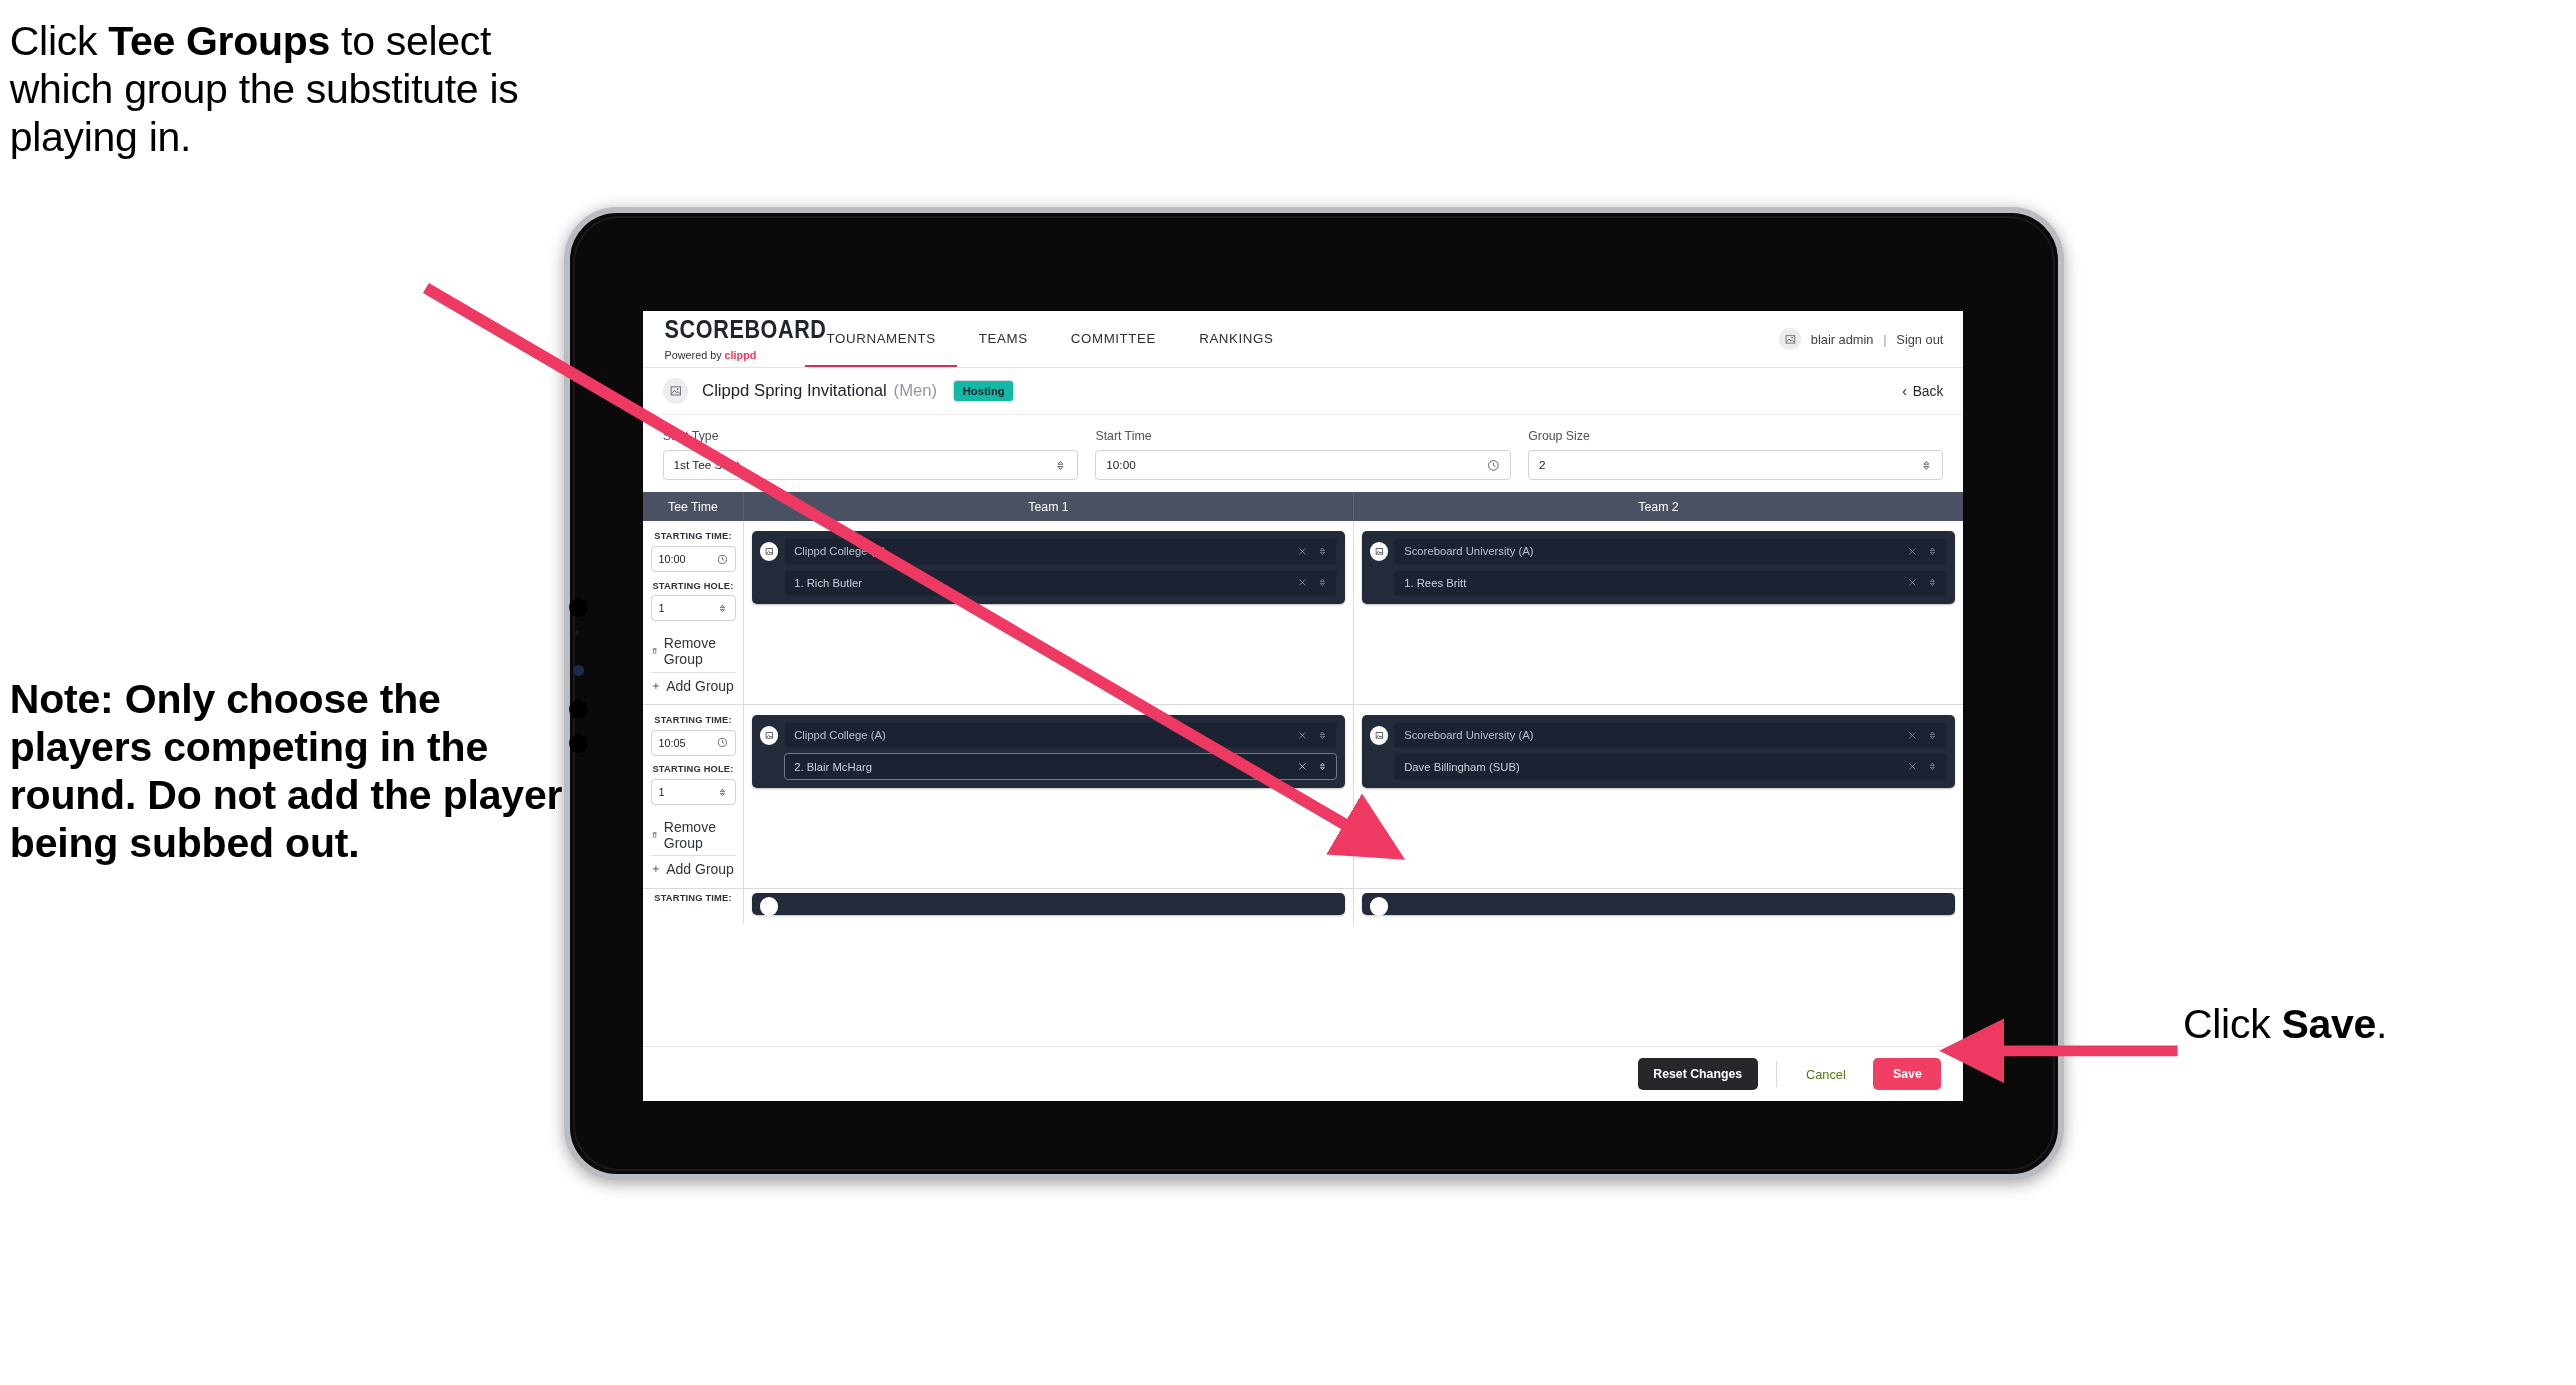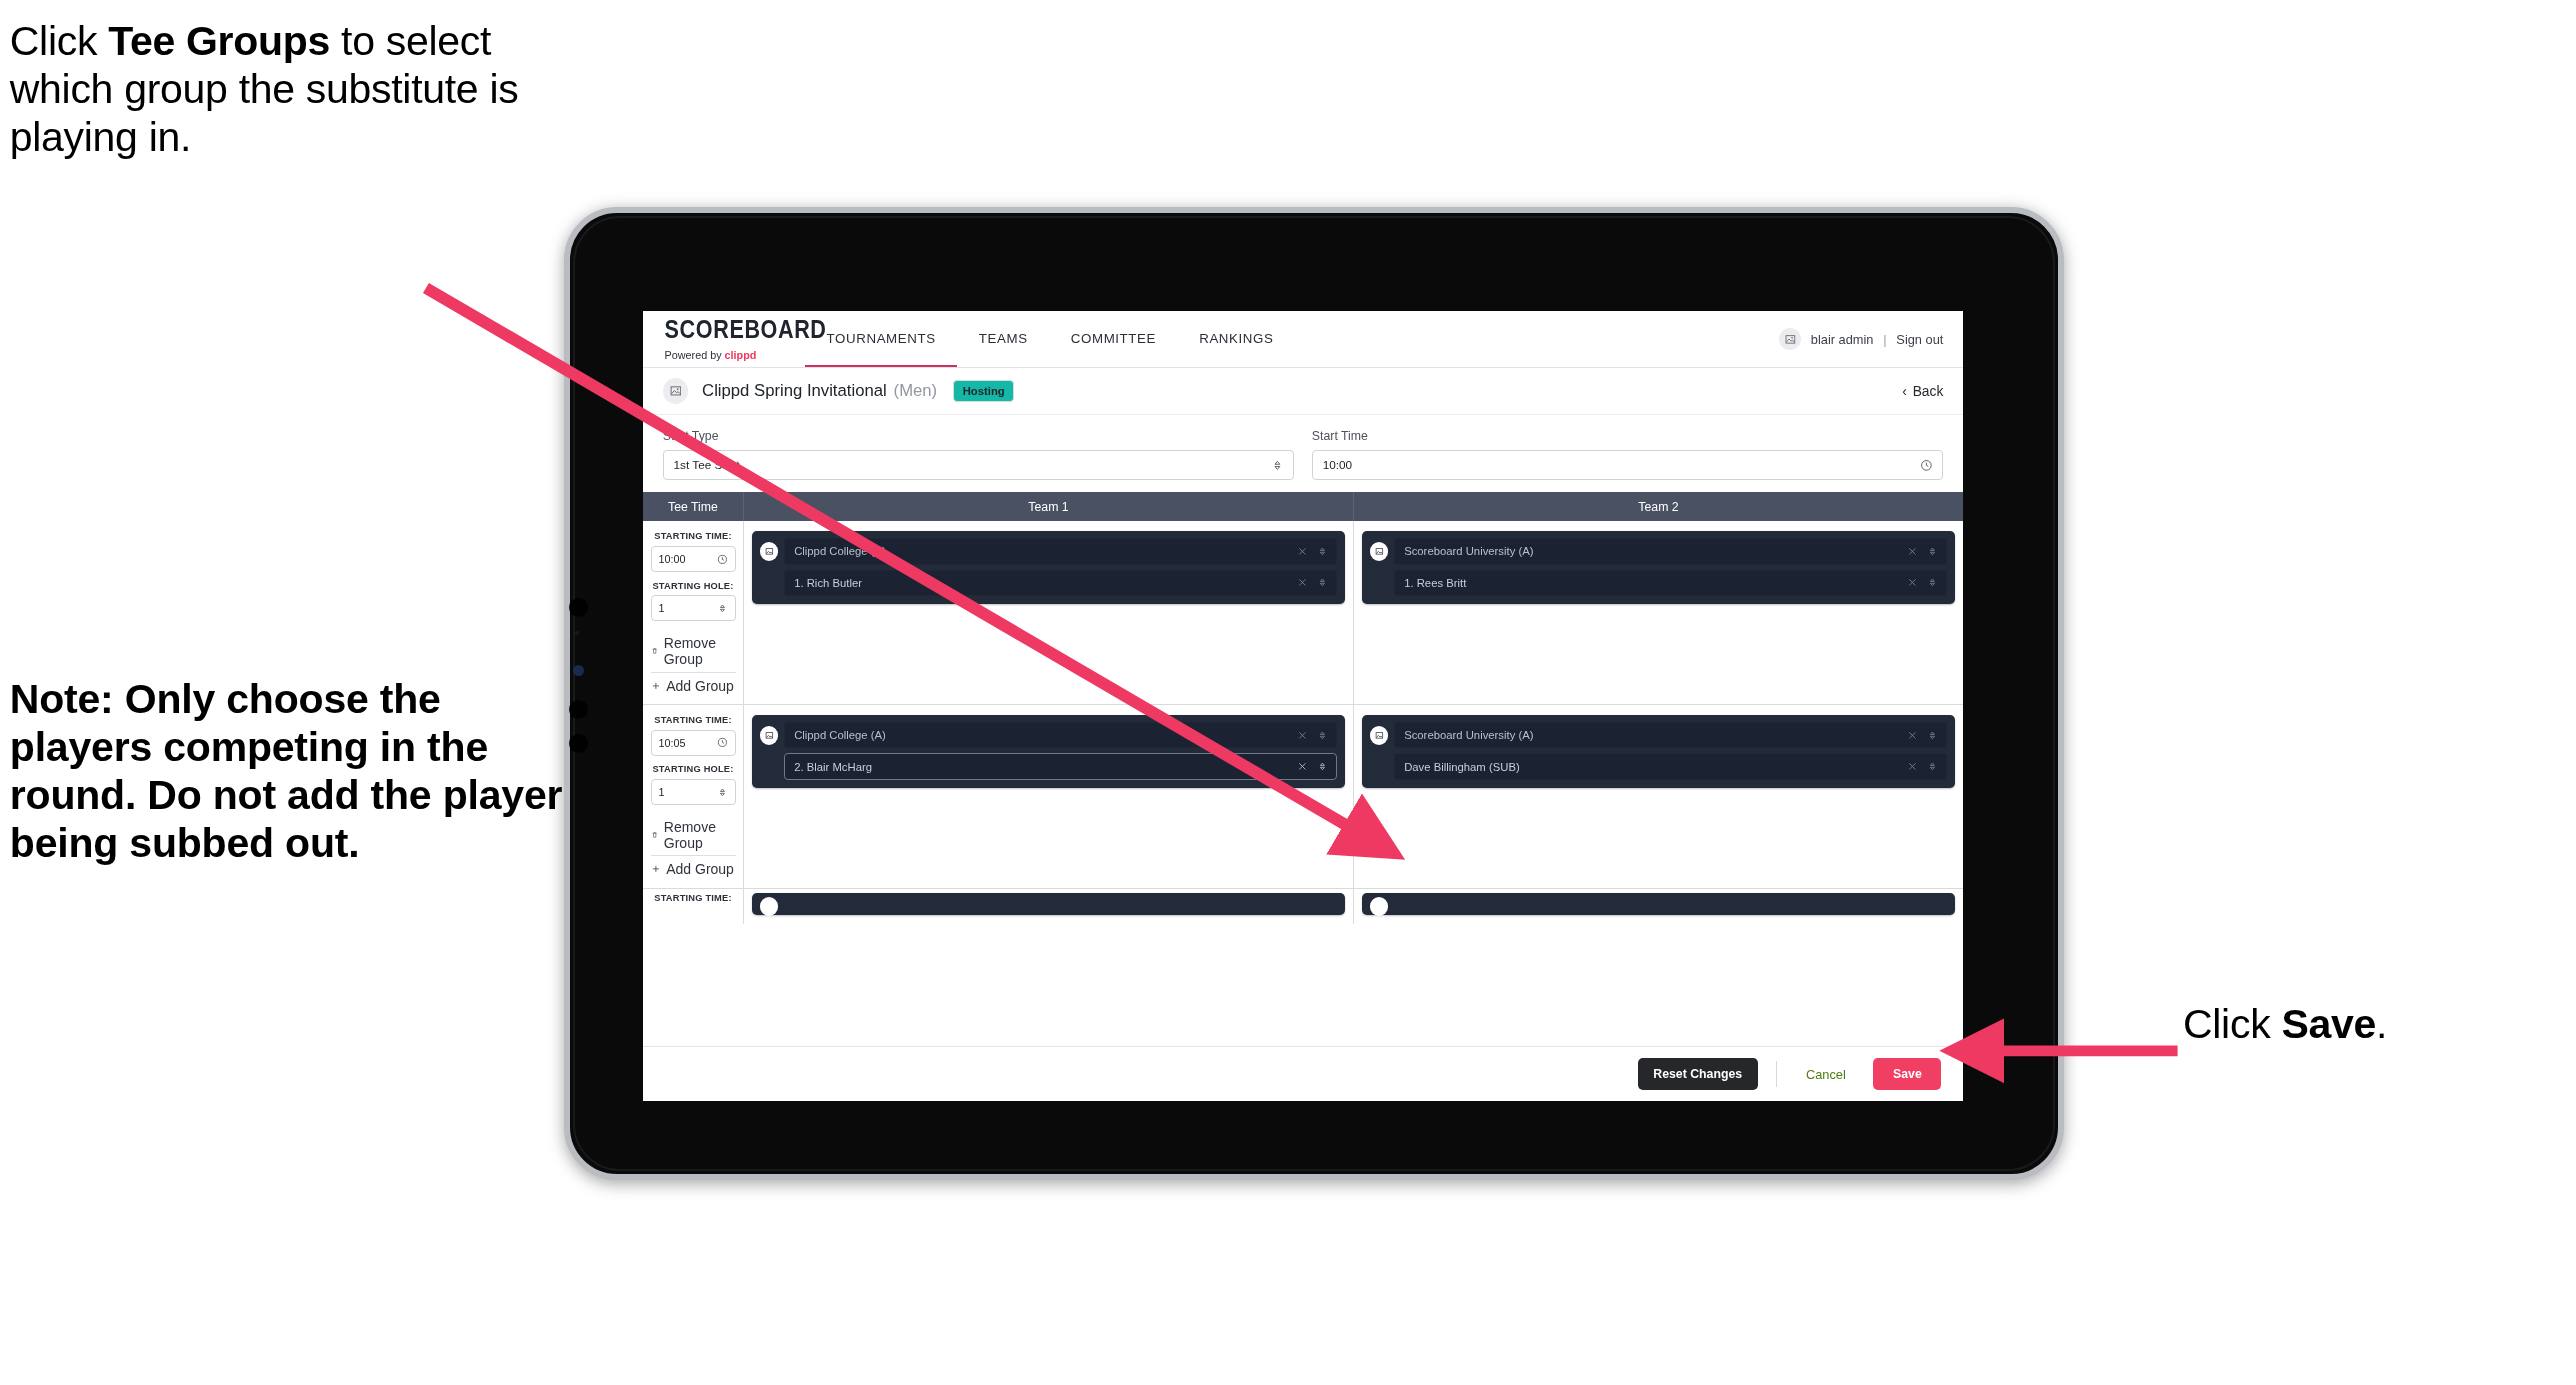--- a/index.html
+++ b/index.html
@@ -283,20 +283,32 @@
           <div class="field-box">
             <span class="val">10:00</span>
             <span class="ctl">
                 <svg viewBox="0 0 16 16">
                   <circle cx="8" cy="8" r="6" fill="none" stroke="#4a4f57" stroke-width="1.1"></circle>
                   <path d="M8 4.6 V8 L10.4 9.4" fill="none" stroke="#4a4f57" stroke-width="1.1"></path>
                 </svg>
               </span>
           </div>
         </div>
+        <div class="field">
+          <div class="field-label">Group Size</div>
+          <div class="field-box">
+            <span class="val">2</span>
+            <span class="ctl">
+                <svg viewBox="0 0 16 16">
+                  <path d="M8 3 L11 6.6 H5 Z" fill="none" stroke="#4a4f57" stroke-width="1.1"></path>
+                  <path d="M8 13 L11 9.4 H5 Z" fill="none" stroke="#4a4f57" stroke-width="1.1"></path>
+                </svg>
+              </span>
+          </div>
+        </div>
       </div>
 
       <div class="tbl-head">
         <div class="th tee">Tee Time</div>
         <div class="th team">Team 1</div>
         <div class="th team">Team 2</div>
       </div>
 
       <div class="tbl-body">
 

